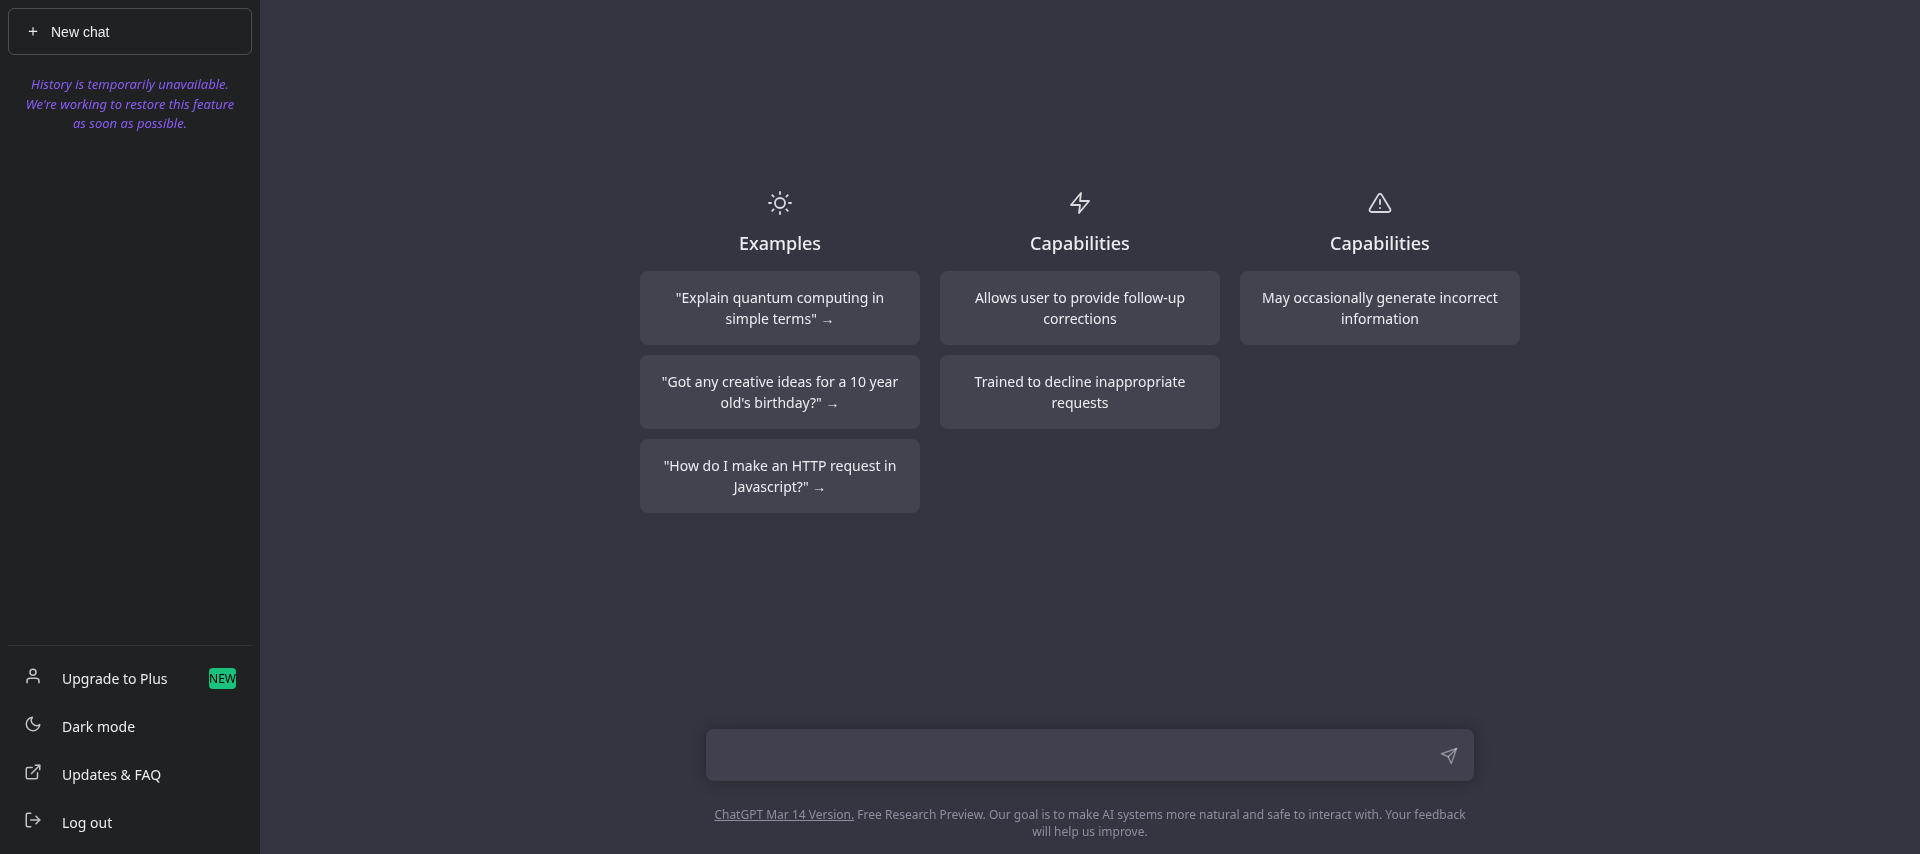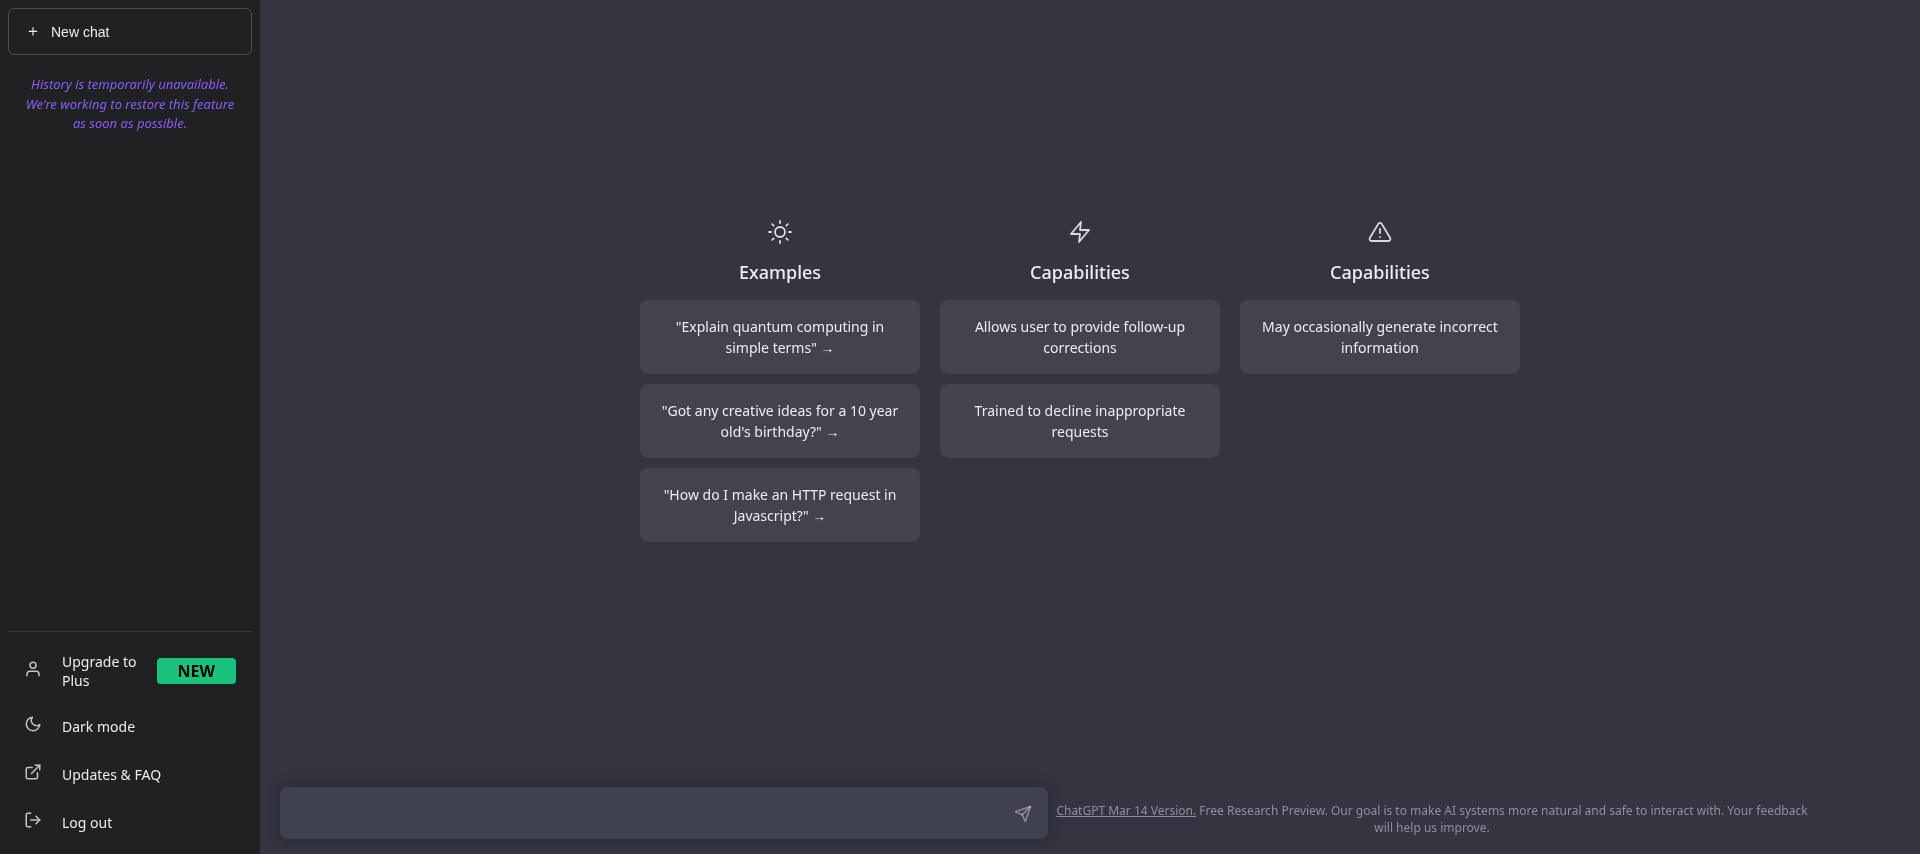--- a/index.html
+++ b/index.html
@@ -68,23 +68,23 @@
     }
 
     .sidebar-item .icon {
       font-size: 18px;
       opacity: 0.8;
     }
 
     .badge-new {
       background: #19c37d;
       color: #000;
-      font-size: 16px;
-      font-weight: bold;
-      padding: 2px 21px;
+      font-size: 12px;
+      font-weight: normal;
+      padding: 2px 0;
       border-radius: 4px;
       margin-left: auto;
     }
 
     
     #main {
       flex: 1;
       display: flex;
       flex-direction: column;
       background-color: #343541;
@@ -144,21 +144,21 @@
 
     .column-cards {
       display: flex;
       flex-direction: column;
     }
 
     
     #input-area {
       padding: 16px 20px 0;
       display: flex;
-      flex-direction: row;
+      flex-direction: column;
       align-items: center;
     }
 
     #chat-input-wrapper {
       position: relative;
       width: 100%;
       max-width: 768px;
       margin-bottom: 10px;
     }
 

